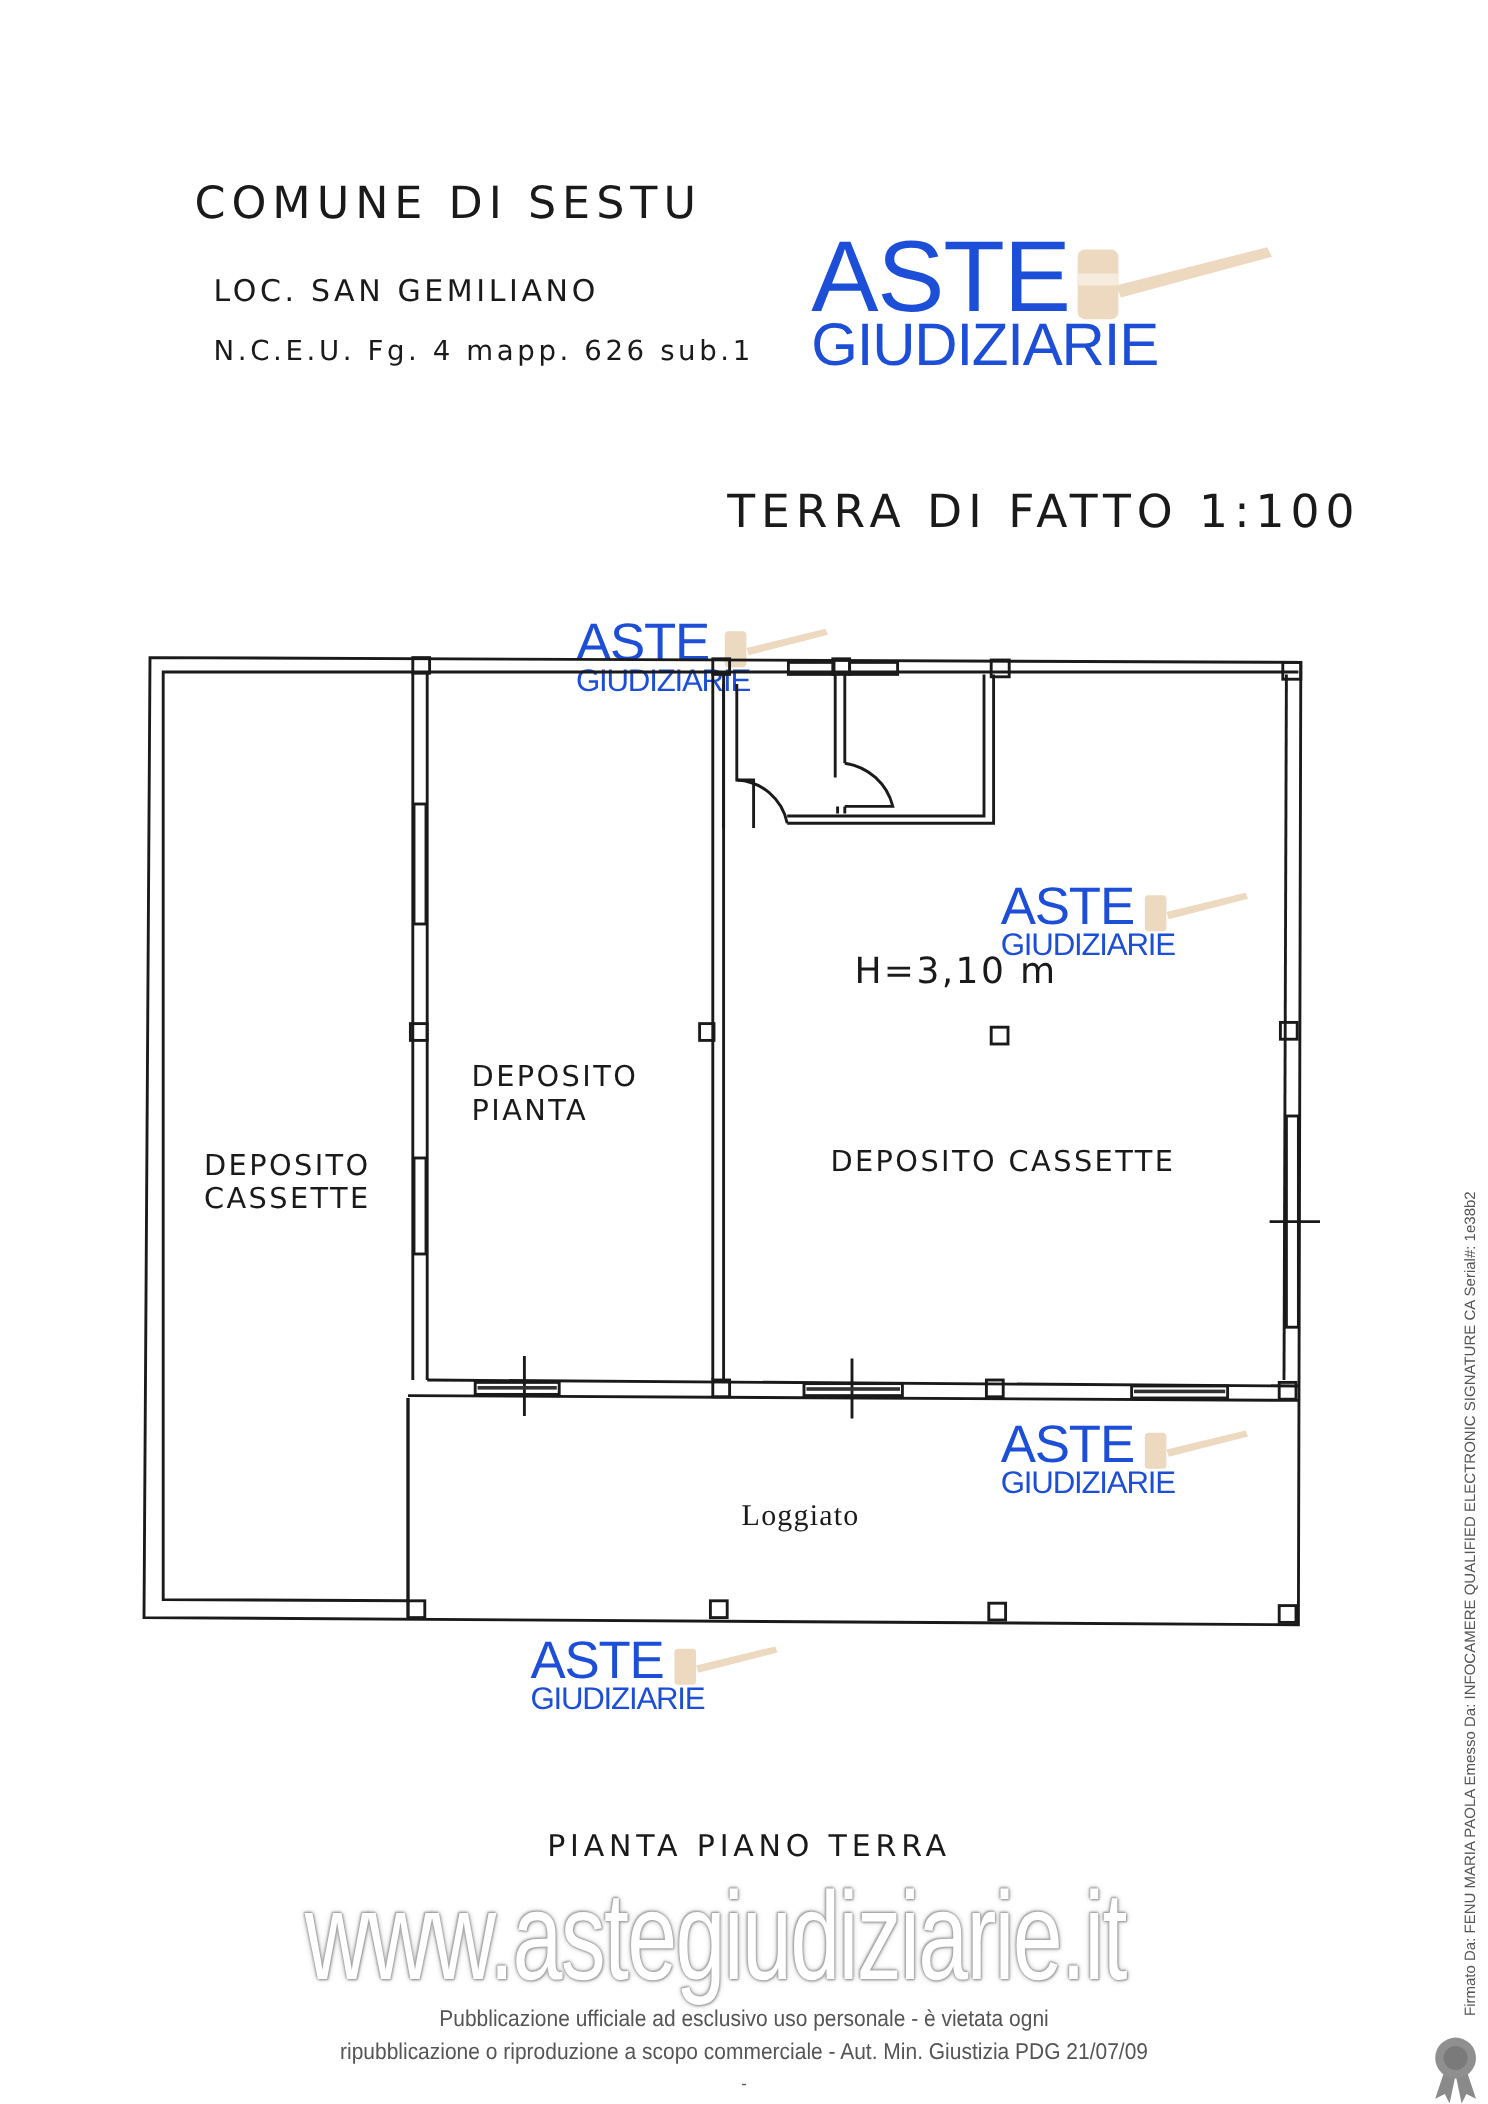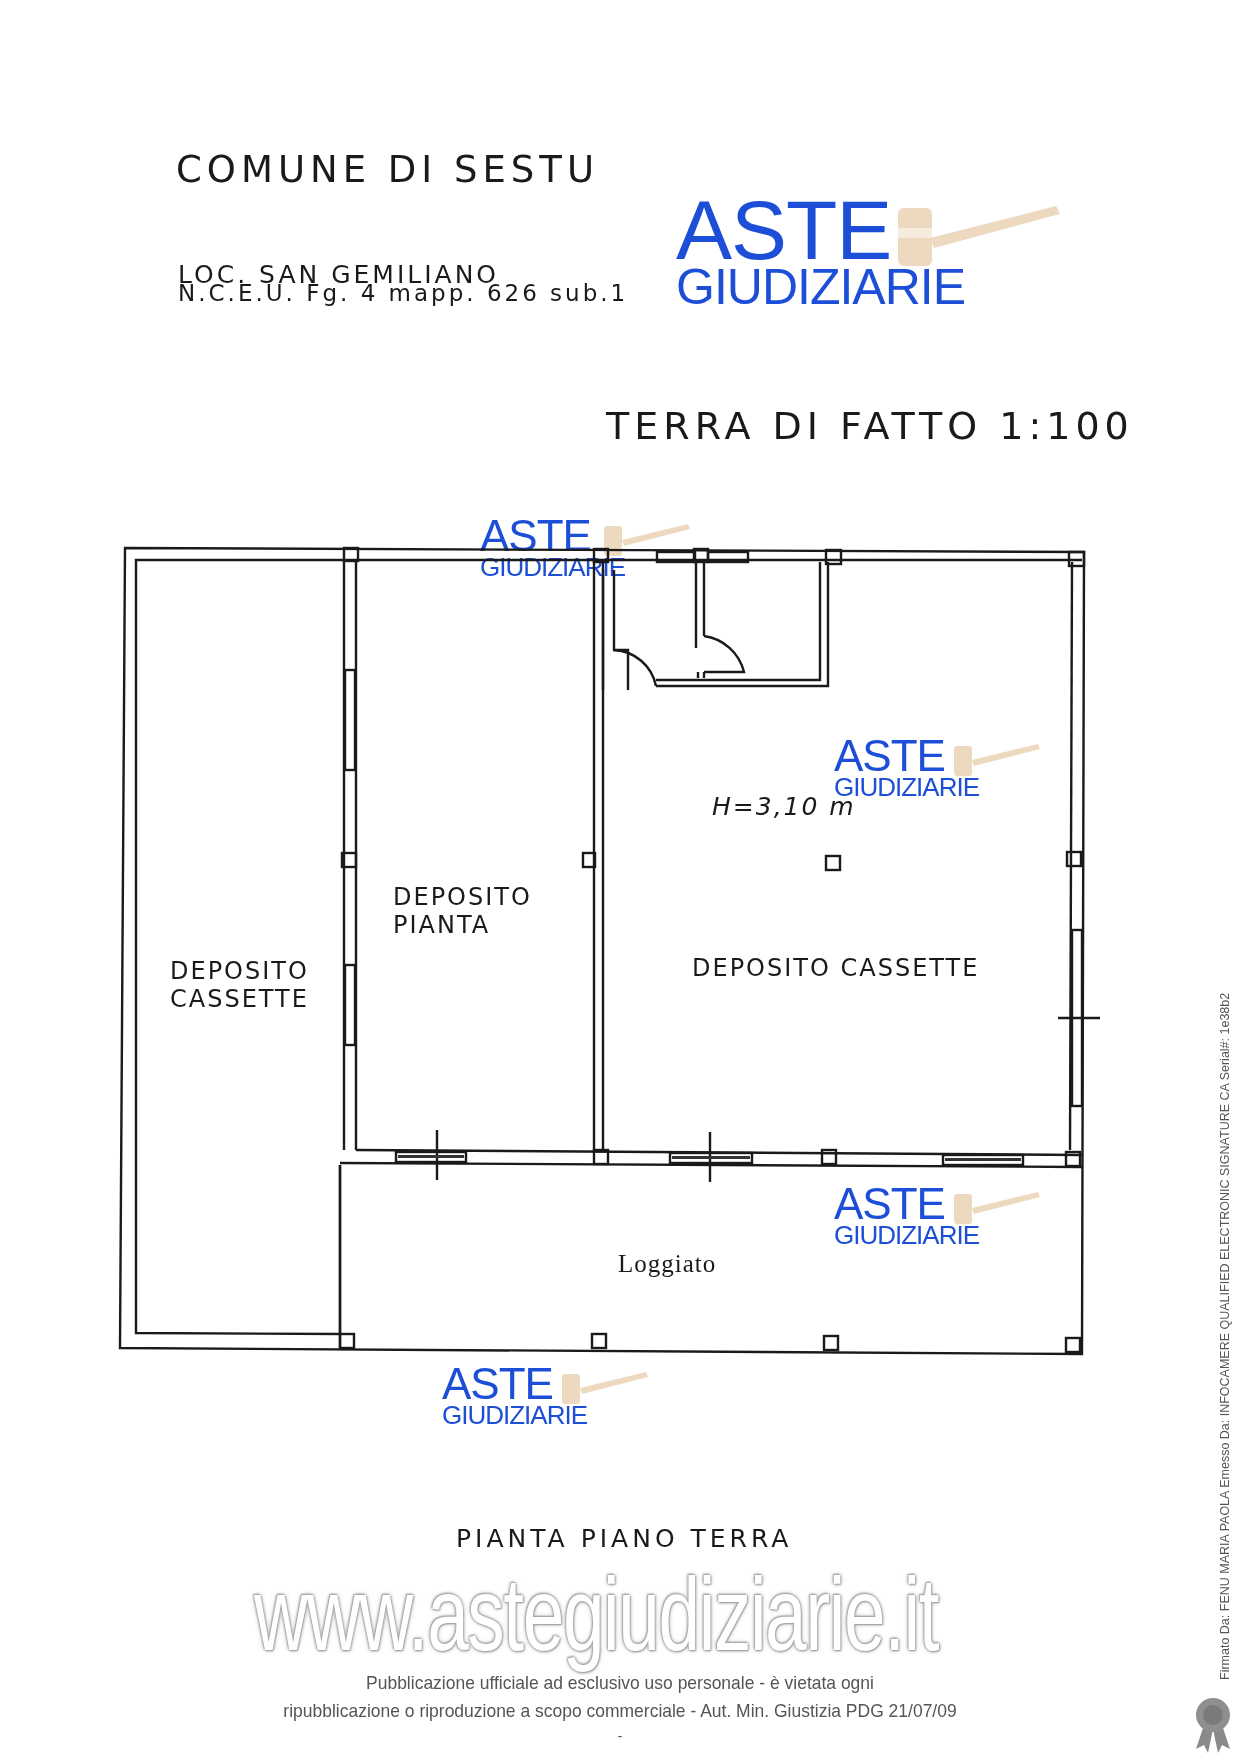--- a/index.html
+++ b/index.html
@@ -1,34 +1,34 @@
 <!DOCTYPE html>
 <html><head>
 <meta charset="utf-8">
 <style>
   html, body { margin:0; padding:0; background:#ffffff; }
   body { width:1240px; height:1753px; position:relative; overflow:hidden; font-family:"DejaVu Sans", sans-serif; color:#111; }
   .abs { position:absolute; white-space:nowrap; }
   .cad { font-family:"DejaVu Sans", sans-serif; font-weight:normal; color:#1a1a1a; letter-spacing:3px; }
-  .title-main { left:176px; top:148px; font-size:37px; letter-spacing:5px; }
-  .title-loc { left:178px; top:228px; font-size:25px; letter-spacing:3px;margin-top:32px; }
+  .title-main { left:162px; top:148px; font-size:37px; letter-spacing:5px; }
+  .title-loc { left:178px; top:228px; font-size:25px; letter-spacing:3px; }
   .title-ref { left:178px; top:280px; font-size:23px; letter-spacing:3px; }
   .stato { left:606px; top:404px; font-size:38px; letter-spacing:5px; }
   .pianta { left:456px; top:1524px; font-size:25px; letter-spacing:4px; }
 
   .wm { position:absolute; color:#1d4ed8; font-family:"Liberation Sans", sans-serif; line-height:1;margin-top:42px; }
   .wm .aste { display:block; letter-spacing:-1px; }
   .wm .giud { display:block; letter-spacing:-1px; }
   .wm .gavel { position:absolute; }
 
   .plan { position:absolute; left:0; top:0; }
 
   .room-label { position:absolute; font-size:24px; letter-spacing:2px; color:#1a1a1a; line-height:1.15; }
   .loggia-label { position:absolute; font-size:25px; letter-spacing:1px; color:#1a1a1a;font-family:Liberation Serif, serif; }
-  .height-label { position:absolute; font-size:25px; letter-spacing:2px; color:#1a1a1a;font-style:italic; }
+  .height-label { position:absolute; font-size:30px; letter-spacing:2px; color:#1a1a1a; }
 
   .site-wm { position:absolute; left:254px; top:1555px; font-family:"Liberation Sans", sans-serif; font-size:104px; color:#ffffff;
     letter-spacing:-2px; transform:scaleX(0.72); transform-origin:left top;
     text-shadow: 0 0 3px #9a9a9a, 0 0 6px #bdbdbd, 1px 1px 2px #8f8f8f, -1px -1px 2px #8f8f8f; }
 
   .footer { position:absolute; left:0; width:1240px; text-align:center; font-family:"Liberation Sans", sans-serif; color:#555; font-size:19px; }
   .footer.l1 { top:1672px; transform:scaleX(0.92); }
   .footer.l2 { top:1700px; transform:scaleX(0.92); }
   .footer.l3 { top:1728px; font-size:14px; }
 

